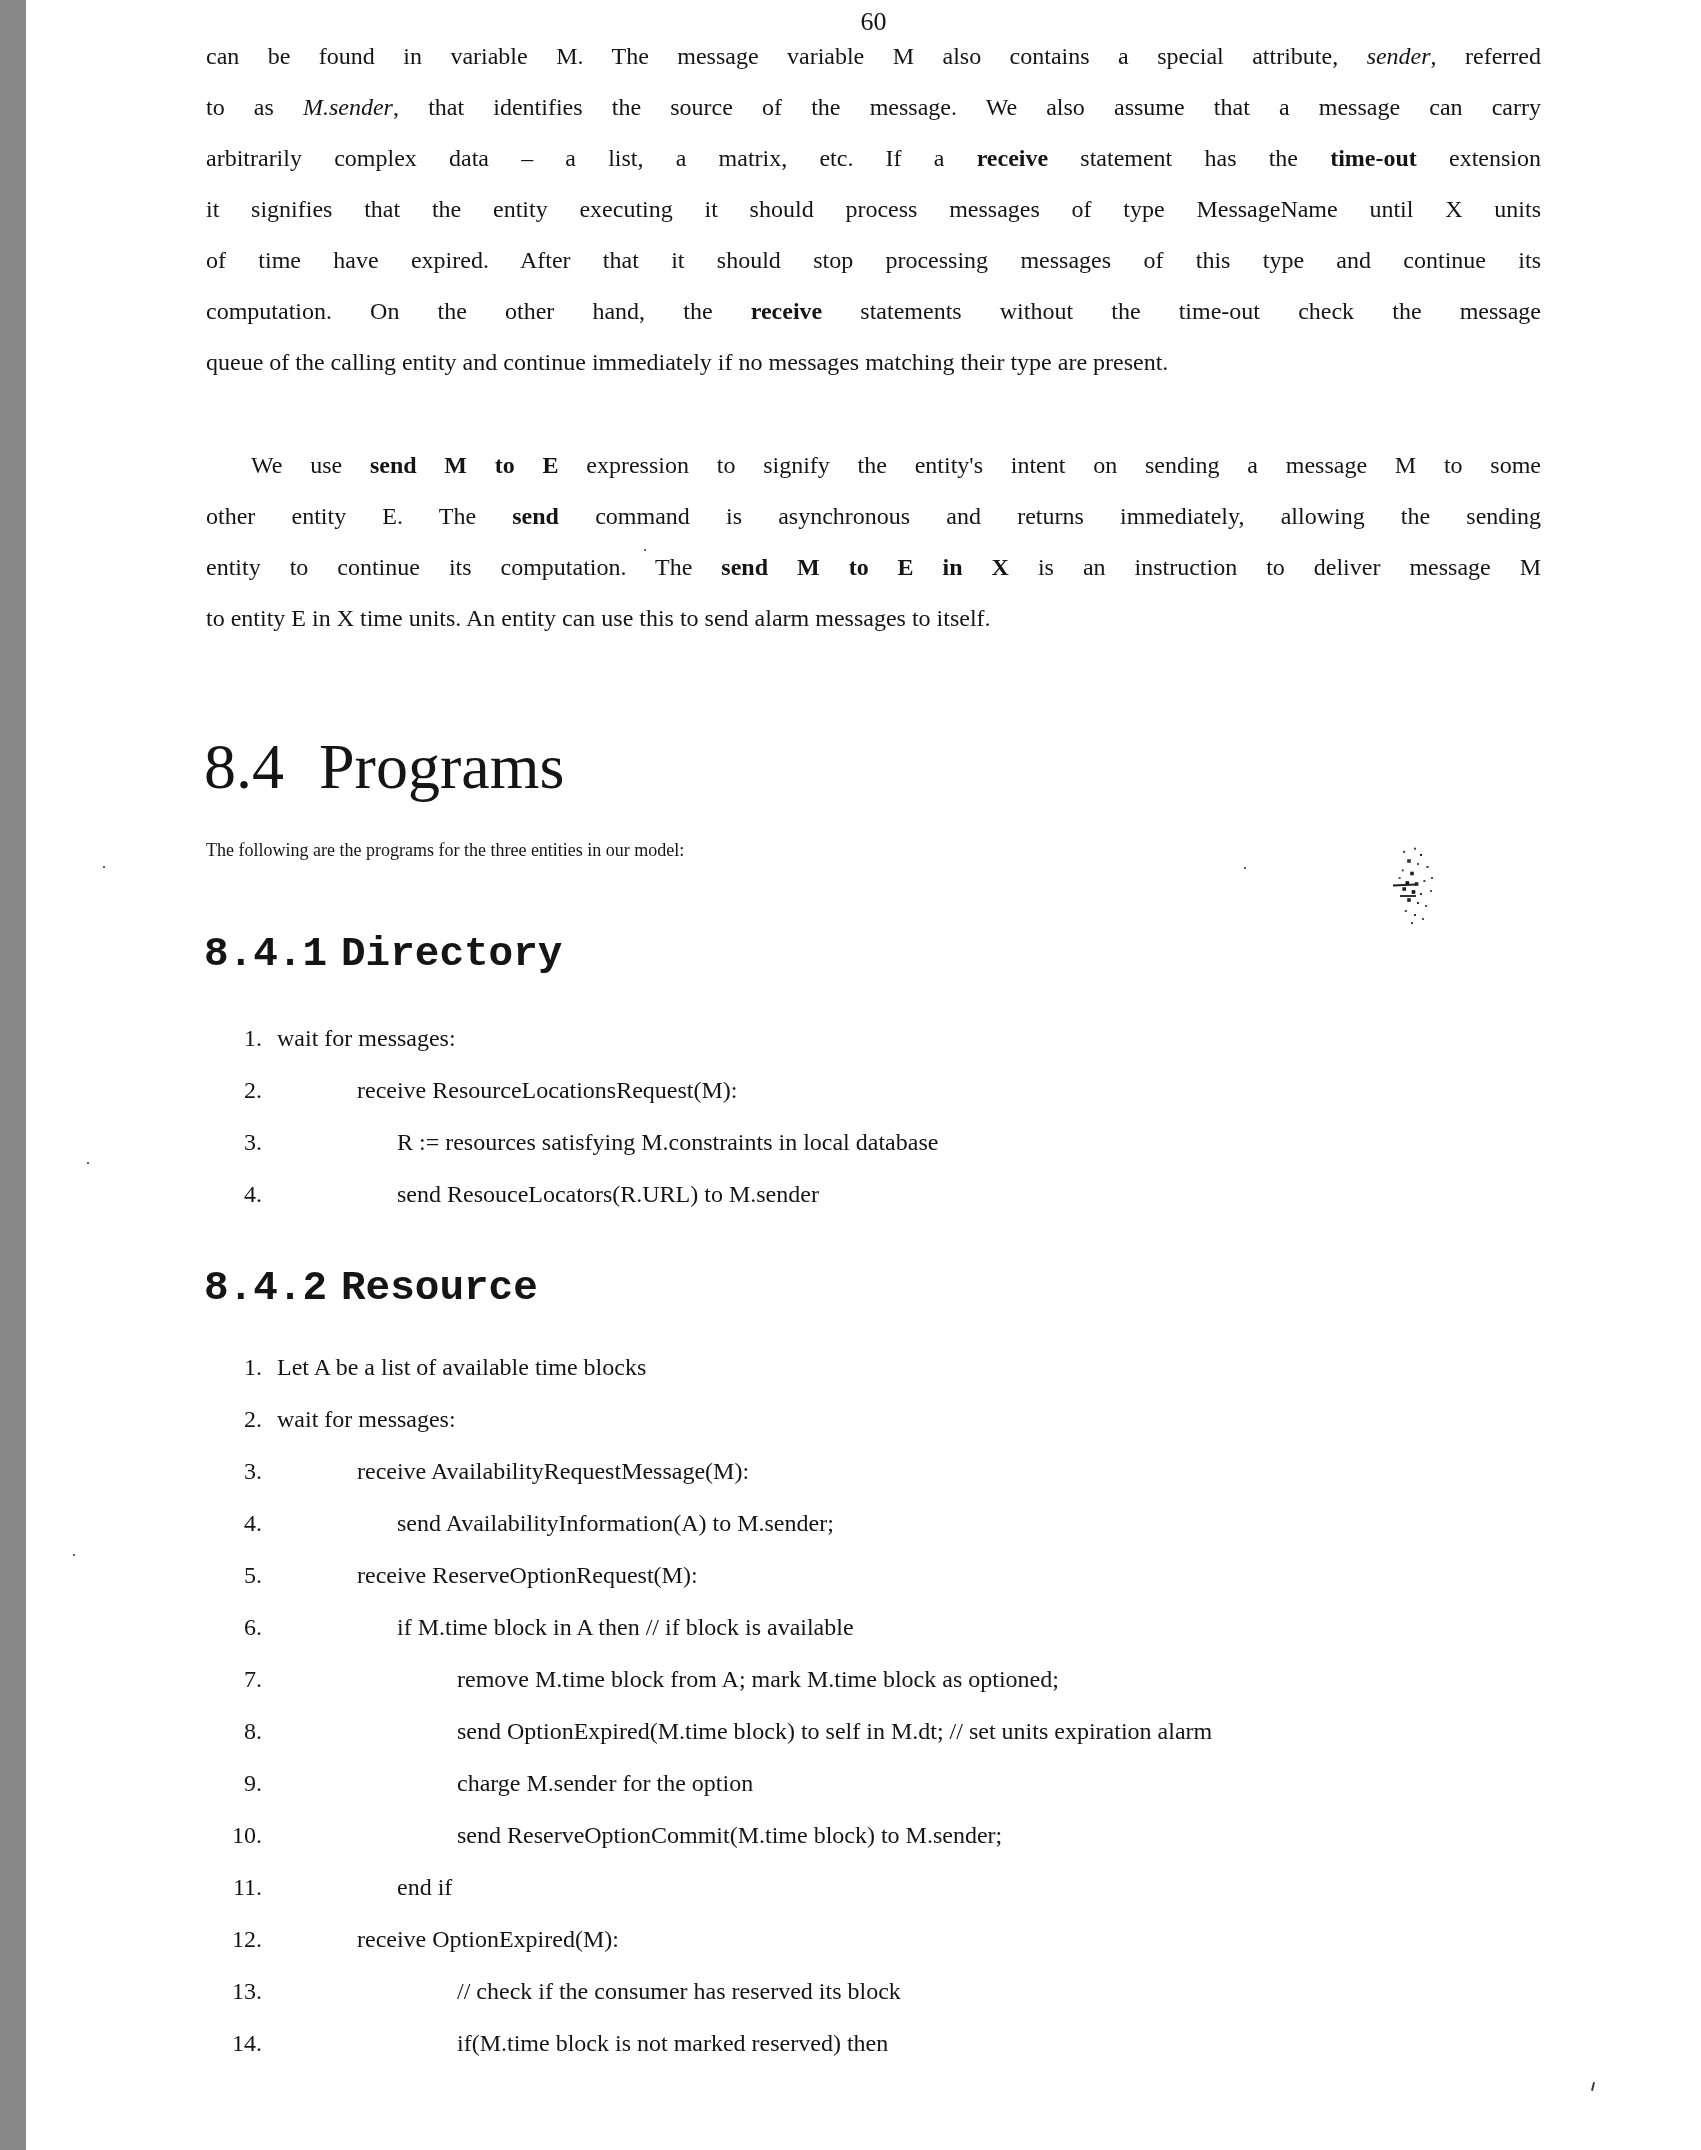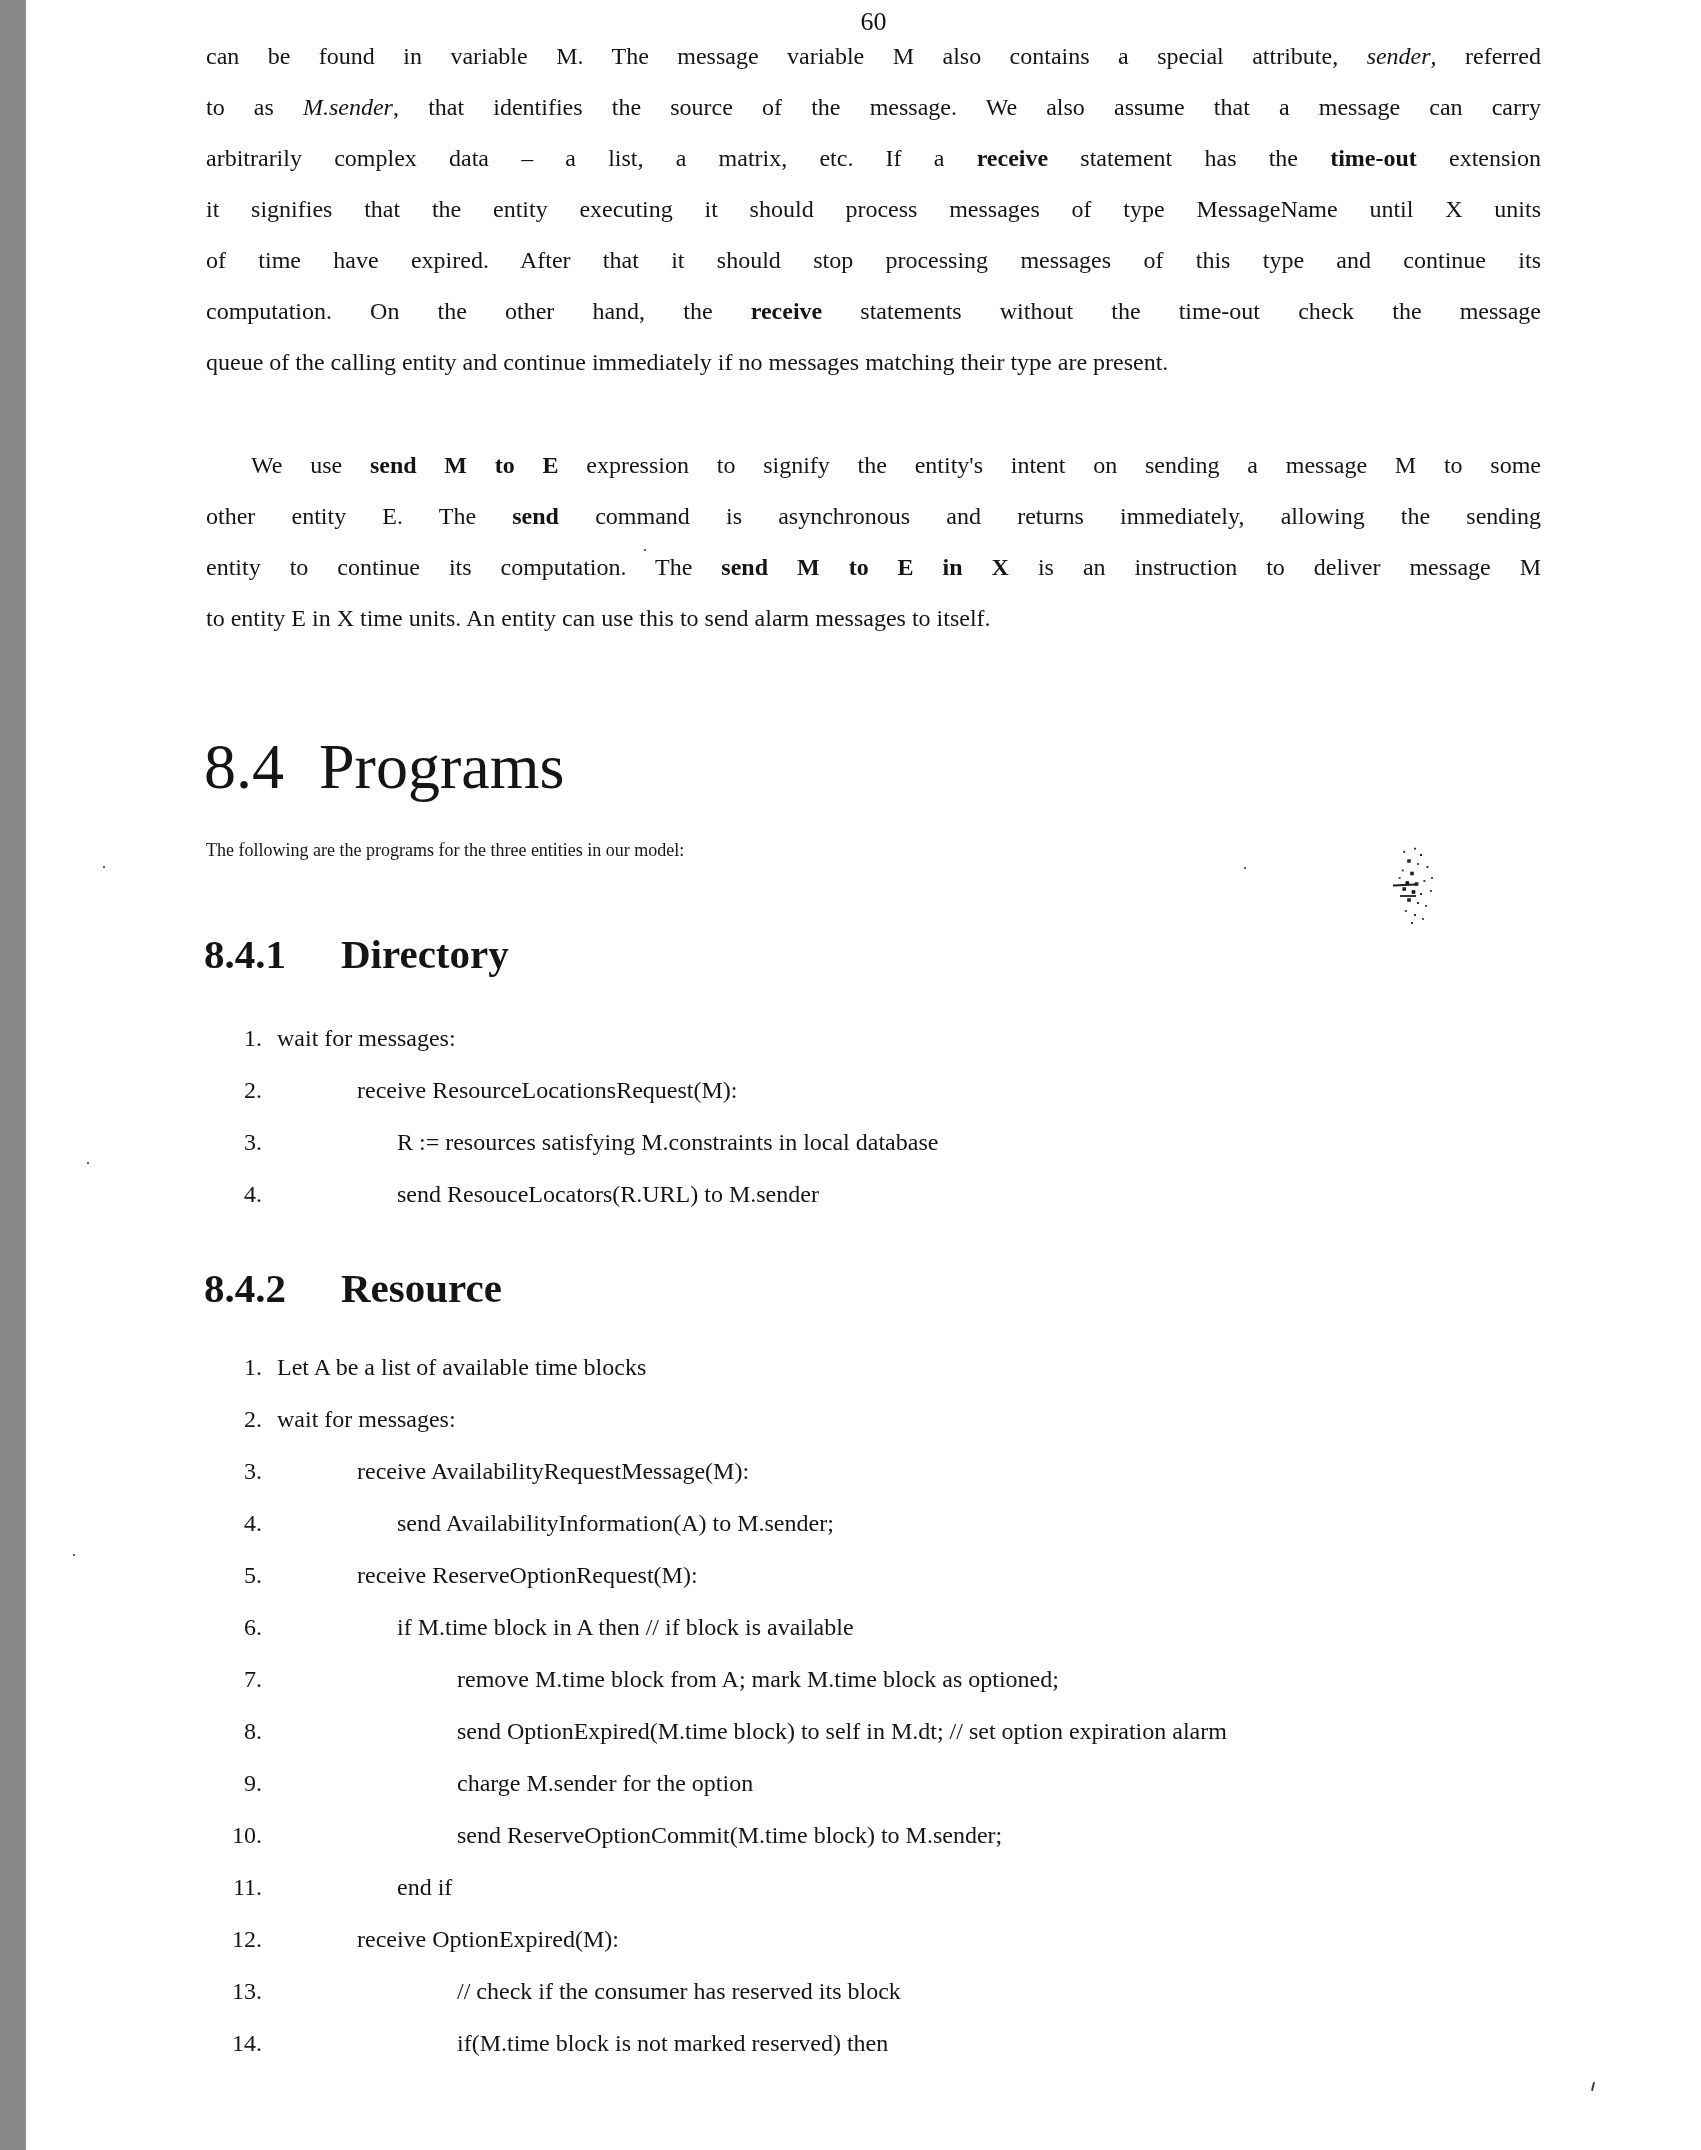--- a/index.html
+++ b/index.html
@@ -32,21 +32,21 @@
   }
   .pline-last { text-align-last:left; }
   #para2 .pline:first-child { text-indent:45px; }
   .pline b { font-weight:bold; }
   .pline i { font-style:italic; }
 
   
   #section-heading { top:729px; left:178px; font-size:64px; line-height:75px; font-weight:normal; }
   .sec-num  { display:inline-block; width:115px; }
   
-  .subsec-heading { left:178px; font-size:41px; line-height:50px; font-weight:bold; }
+  .subsec-heading { left:178px; font-size:41px; line-height:50px; font-weight:bold;font-family:Liberation Mono, monospace; }
   #subsec-directory-heading { top:929px; }
   #subsec-resource-heading  { top:1263px; }
   .subsec-num { display:inline-block; width:137px; }
 
   
   #section-intro { top:825px; left:180px; width:1335px; font-size:18px; line-height:51px; }
 
   
   .program { left:0; width:1702px; }
   #directory-program { top:1012px; }
@@ -158,21 +158,21 @@
       <div class="prog-line">
         <span class="prog-num">6.</span>
         <span class="prog-code indent-2">if M.time block in A then // if block is available</span>
       </div>
       <div class="prog-line">
         <span class="prog-num">7.</span>
         <span class="prog-code indent-3">remove M.time block from A; mark M.time block as optioned;</span>
       </div>
       <div class="prog-line">
         <span class="prog-num">8.</span>
-        <span class="prog-code indent-3">send OptionExpired(M.time block) to self in M.dt; // set option expiration alarm</span>
+        <span class="prog-code indent-3">send OptionExpired(M.time block) to self in M.dt; // set units expiration alarm</span>
       </div>
       <div class="prog-line">
         <span class="prog-num">9.</span>
         <span class="prog-code indent-3">charge M.sender for the option</span>
       </div>
       <div class="prog-line">
         <span class="prog-num">10.</span>
         <span class="prog-code indent-3">send ReserveOptionCommit(M.time block) to M.sender;</span>
       </div>
       <div class="prog-line">

